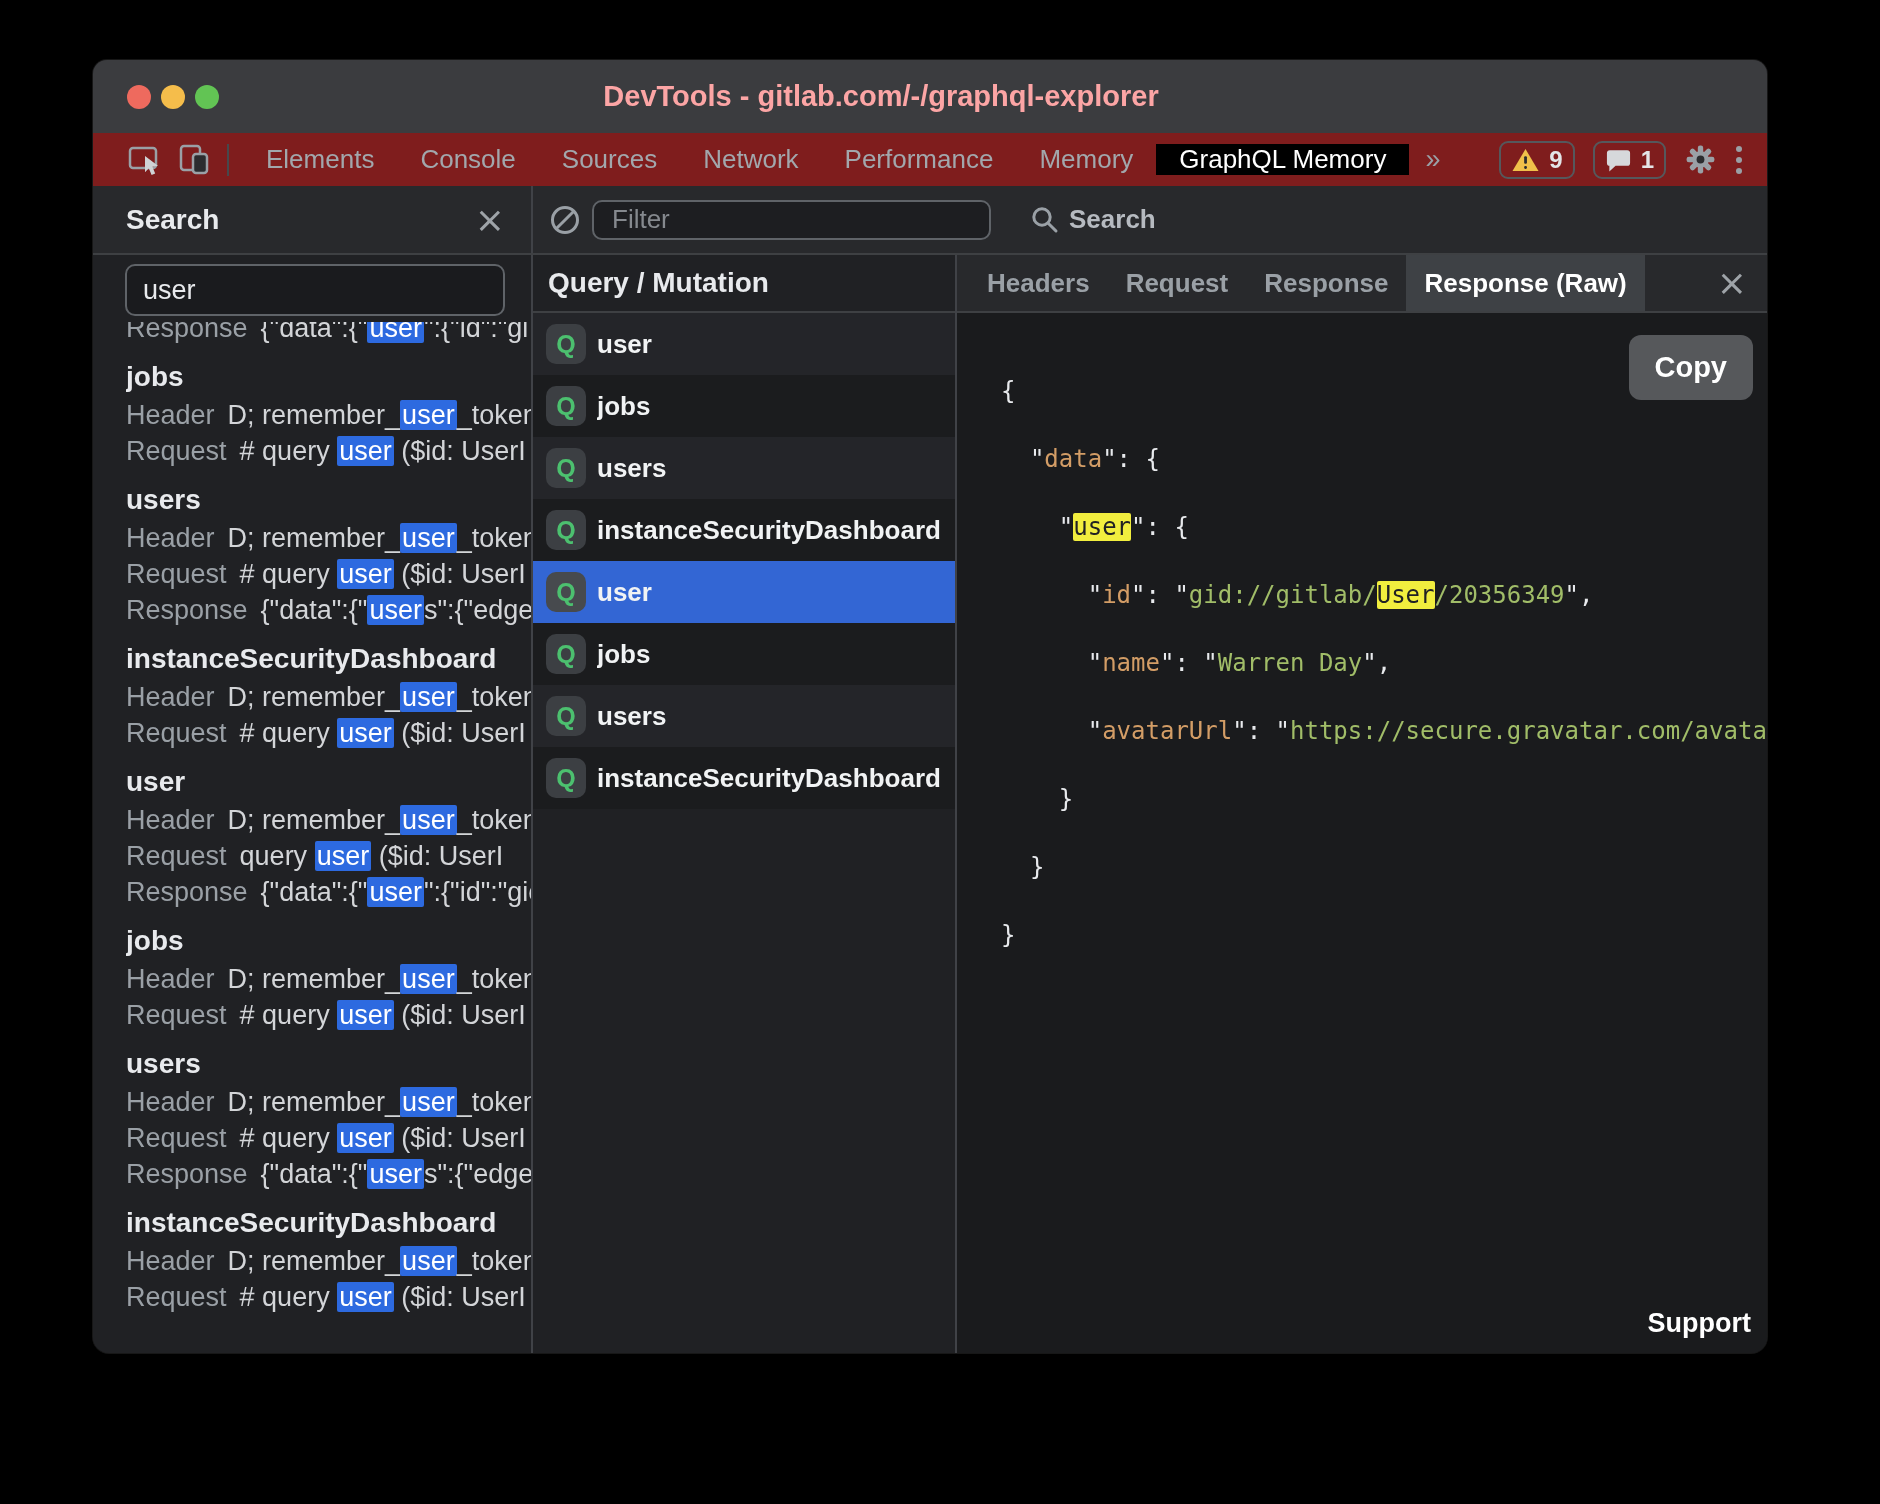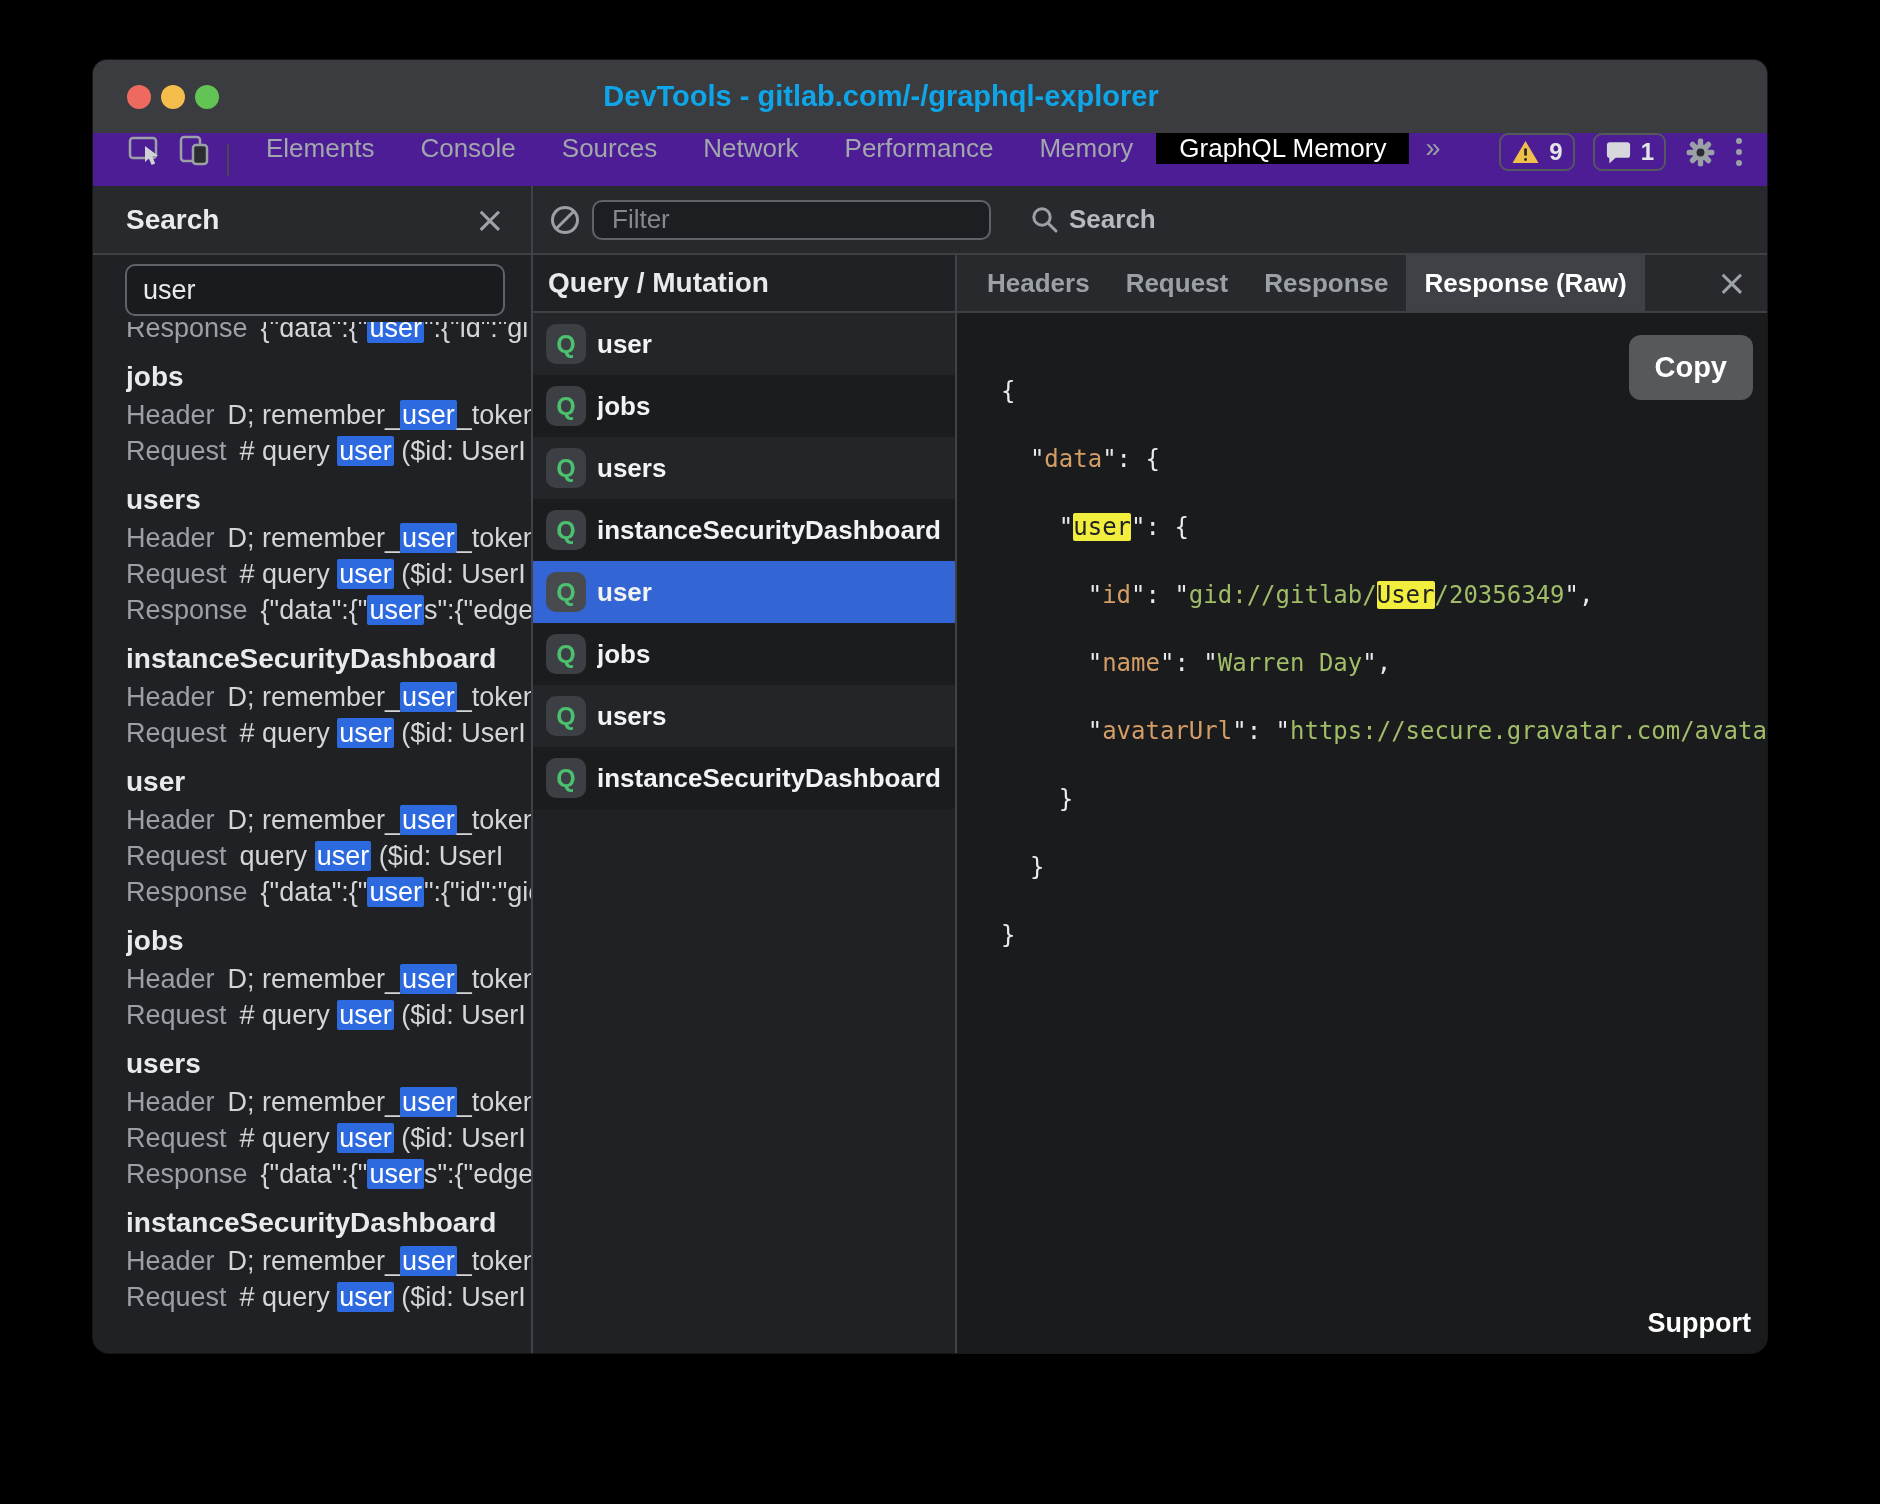--- a/index.html
+++ b/index.html
@@ -7,23 +7,23 @@
   body{background:#000;position:relative;overflow:hidden;font-family:"Liberation Sans",sans-serif;-webkit-font-smoothing:antialiased}
   .window{position:absolute;left:93px;top:60px;width:1674px;height:1293px;background:#202124;
     border-radius:14px 14px 16px 16px;overflow:hidden;display:flex;flex-direction:column;
     box-shadow:0 0 0 1px rgba(255,255,255,.09),0 30px 90px rgba(0,0,0,.75)}
   
   .titlebar{height:73px;flex:none;background:#3b3c3f;position:relative;display:flex;align-items:center}
   .lights{display:flex;gap:10px;margin-left:34px;z-index:2}
   .light{width:24px;height:24px;border-radius:50%}
   .light.red{background:#ee6a5e}.light.yellow{background:#f5bd4b}.light.green{background:#62c454}
   .title{position:absolute;inset:0;display:flex;align-items:center;justify-content:center;
-    padding-right:98px;font-size:29px;font-weight:700;color:#0ea5e9}
-  
-  .tabbar{height:53px;flex:none;background:#4c1d95;display:flex;align-items:flex-start}
+    padding-right:98px;font-size:29px;font-weight:700;color:#fca5a5}
+  
+  .tabbar{height:53px;flex:none;background:#7f1d1d;display:flex;align-items:center}
   .tb-icons{display:flex;align-items:center;gap:14px;padding-left:34px}
   .tb-icons span{display:flex;align-items:center}
   .tb-sep{width:2px;height:32px;background:#47484c;margin:auto 14px auto 16px}
   .tabs-flow{display:flex;align-items:stretch}
   .tab{display:flex;align-items:center;padding:0 23px;font-size:26px;font-weight:500;color:#a2a7ac;white-space:nowrap}
   .tab.active{background:#000;color:#fff}
   .chevron{display:flex;align-items:center;padding:0 16px;font-size:27px;color:#9aa0a6}
   .tb-right{margin-left:auto;display:flex;align-items:center;gap:18px;padding-right:24px}
   .pill{display:flex;align-items:center;gap:9px;border:2px solid #55585c;border-radius:9px;
     padding:3px 10px;font-size:24px;font-weight:600;color:#e3e5e7}

